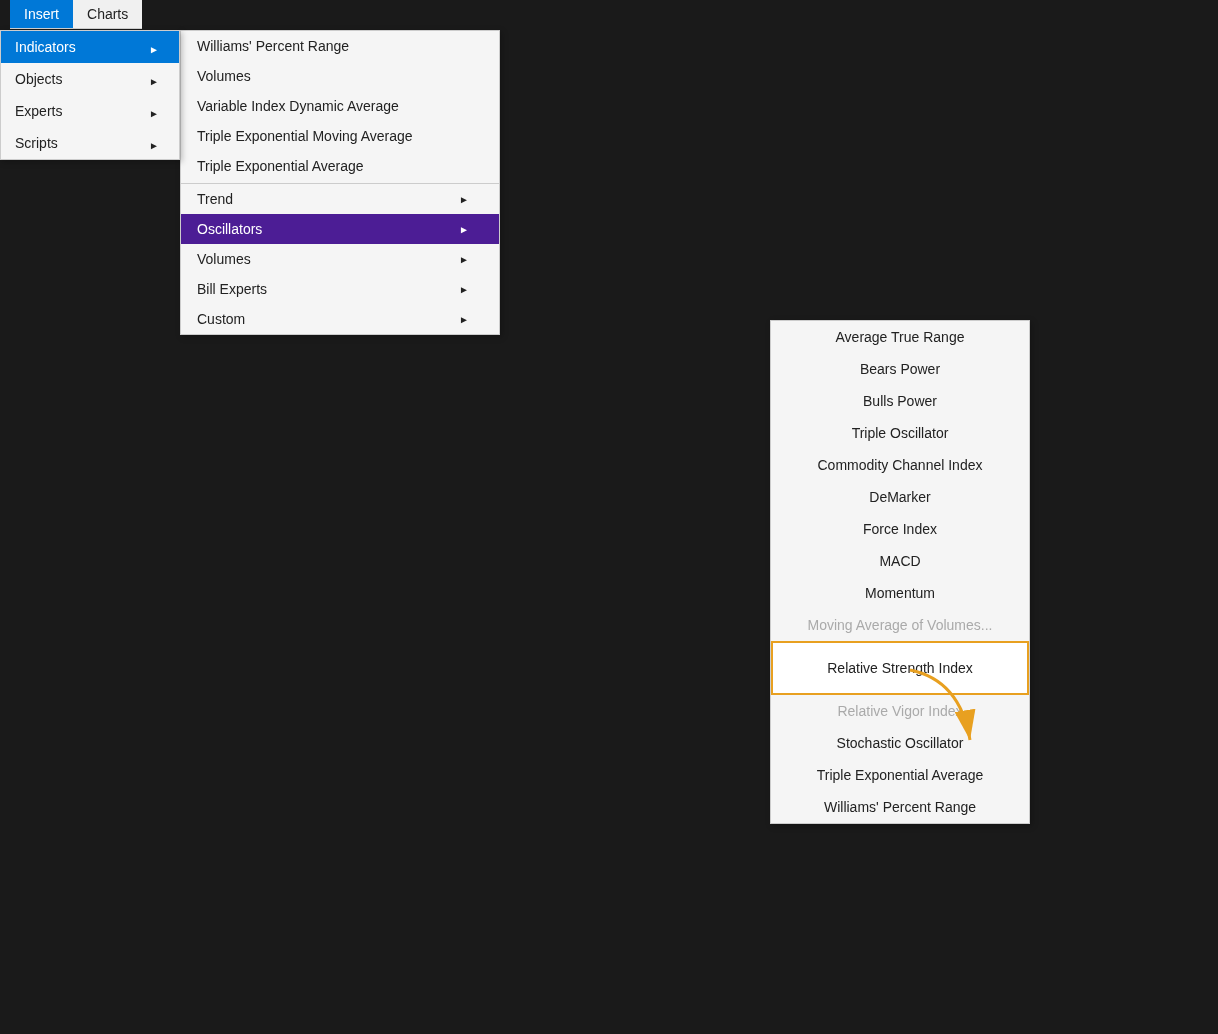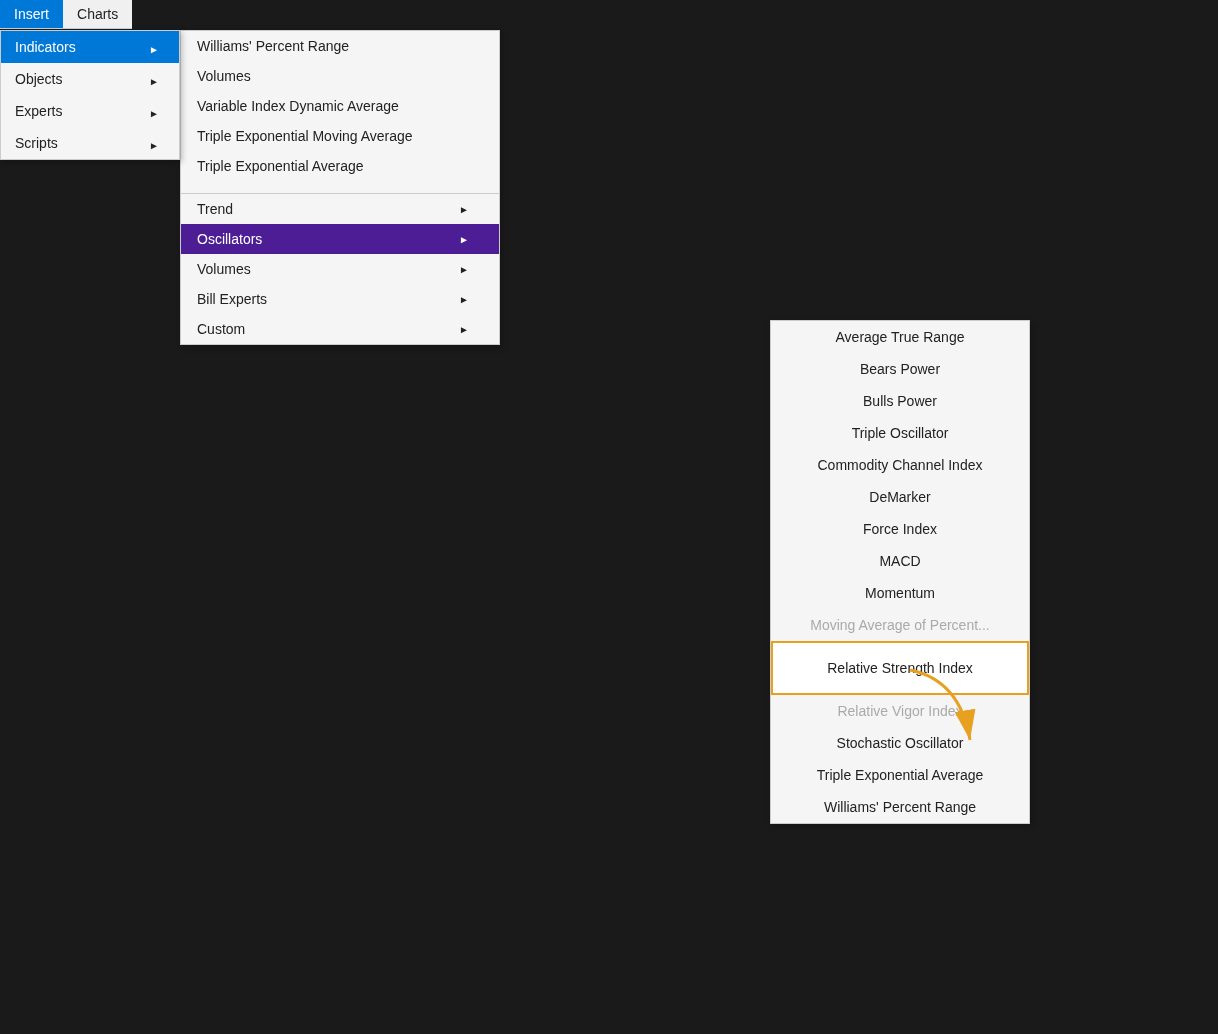--- a/index.html
+++ b/index.html
@@ -10,21 +10,21 @@
       font-family: 'Segoe UI', Tahoma, Geneva, Verdana, sans-serif;
       font-size: 14px;
       overflow: hidden;
       position: relative;
     }
 
     
     .menu-bar {
       position: absolute;
       top: 0;
-      left: 0;
+      left: 10px;
       display: flex;
       background: #f0f0f0;
       border-bottom: 1px solid #ccc;
       z-index: 100;
     }
 
     .menu-bar-item {
       padding: 6px 14px;
       cursor: pointer;
       font-size: 14px;
@@ -91,21 +91,21 @@
       font-size: 14px;
     }
 
     .dropdown-l2-item.active {
       background: #4c1d95;
       color: white;
     }
 
     .dropdown-l2-item.separator {
       border-top: 1px solid #ccc;
-      margin-top: 12px;
+      margin-top: 2px;
       padding-top: 7px;
     }
 
     .dropdown-l2-item .arrow {
       font-size: 10px;
       margin-left: 10px;
     }
 
     
     .dropdown-l3 {
@@ -233,21 +233,21 @@
   <div class="dropdown-l3-item">
     <span>Force Index</span>
   </div>
   <div class="dropdown-l3-item">
     <span>MACD</span>
   </div>
   <div class="dropdown-l3-item">
     <span>Momentum</span>
   </div>
   <div class="dropdown-l3-item faded">
-    <span>Moving Average of Percent...</span>
+    <span>Moving Average of Volumes...</span>
   </div>
   <div class="dropdown-l3-item highlighted">
     <span>Relative Strength Index</span>
   </div>
   <div class="dropdown-l3-item faded">
     <span>Relative Vigor Index</span>
   </div>
   <div class="dropdown-l3-item">
     <span>Stochastic Oscillator</span>
   </div>

